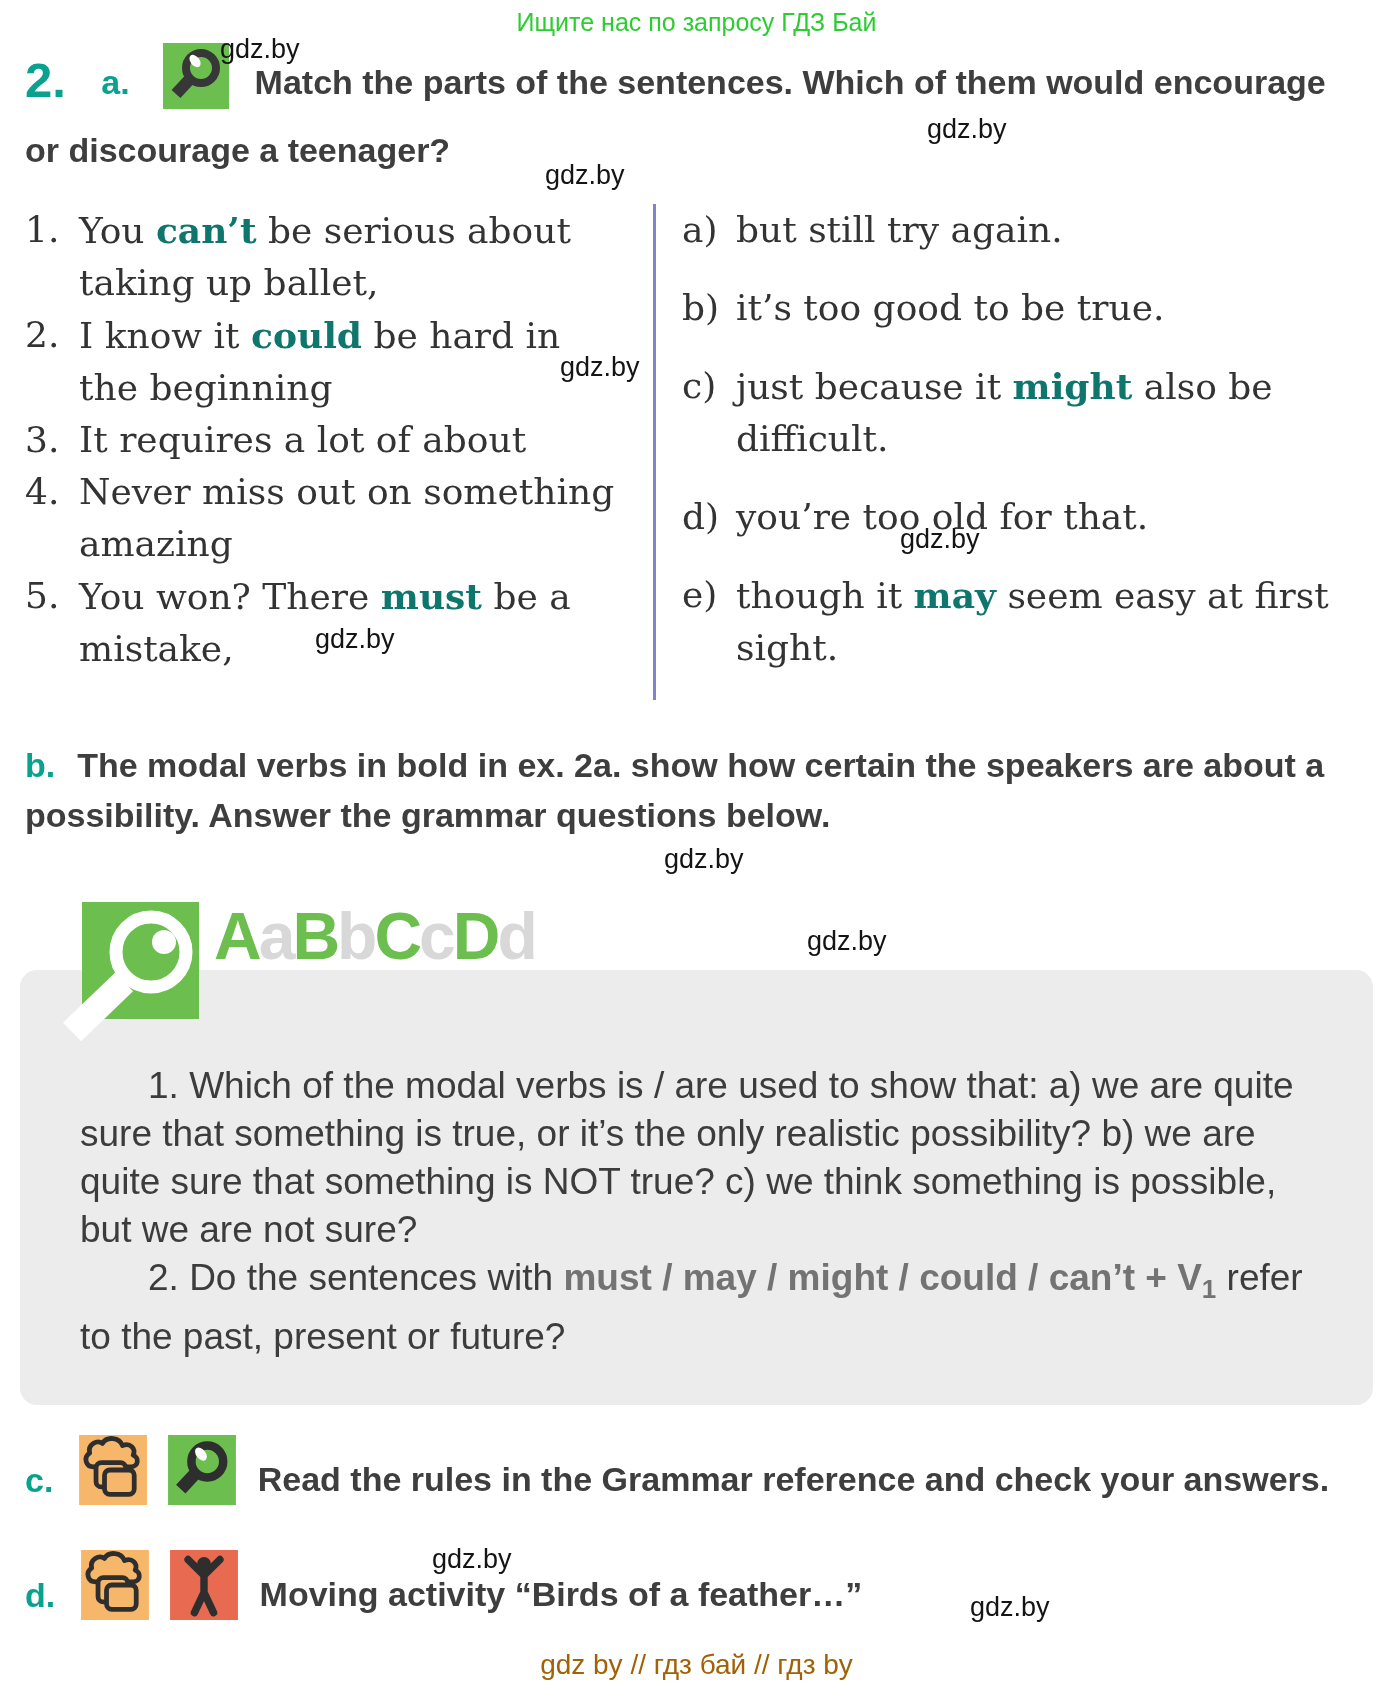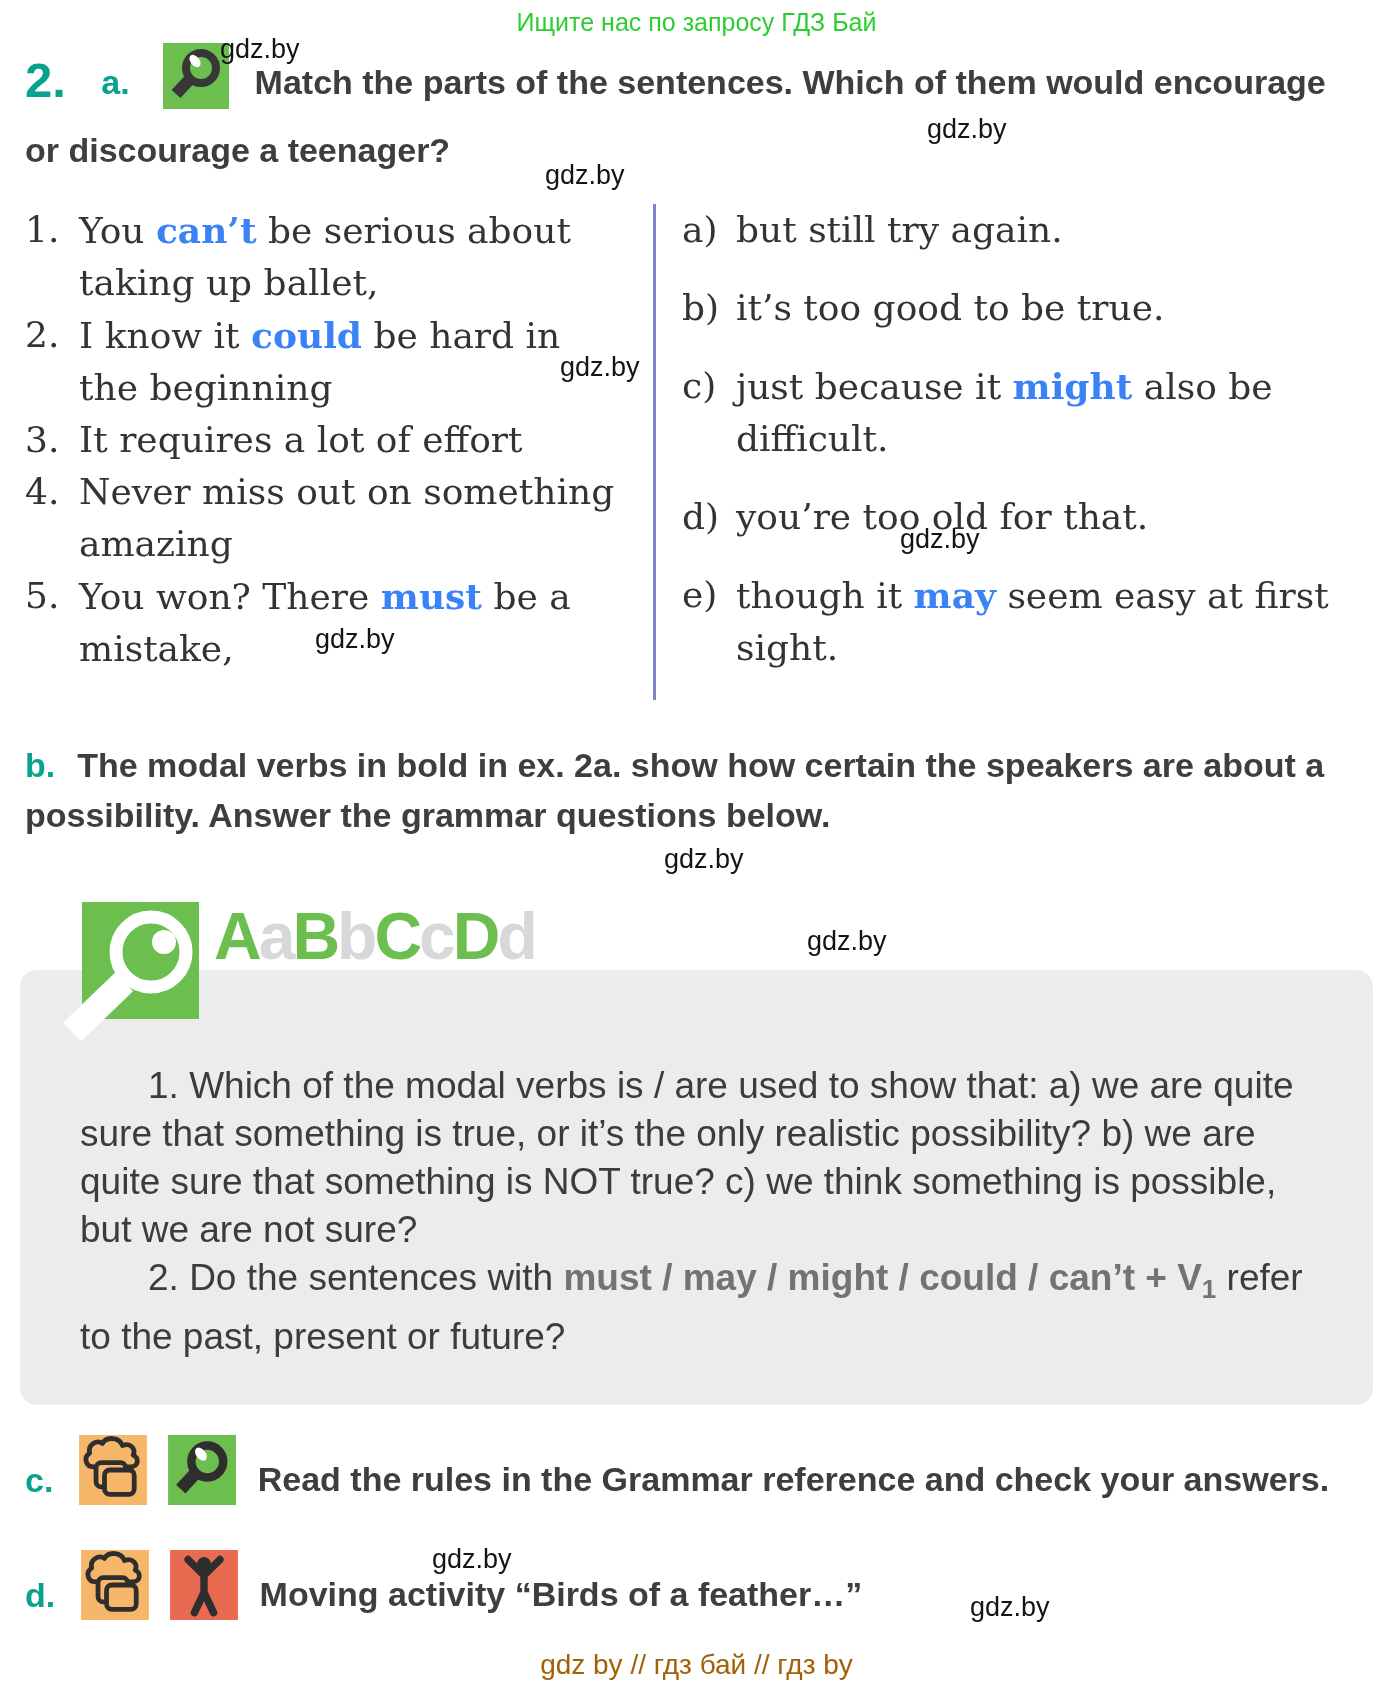--- a/index.html
+++ b/index.html
@@ -24,21 +24,21 @@
   .icon-sq{display:inline-block;vertical-align:middle;margin:0 16px 6px 0;}
 
   
   .match{margin:30px 25px 0 25px;display:grid;grid-template-columns:602px 3px 1fr;column-gap:26px;}
   .vdiv{background:#8084c8;width:3px;}
   .mcol{font-family:"DejaVu Serif","Liberation Serif",serif;font-size:36px;line-height:52px;color:#333;}
   .mitem{display:flex;}
   .mitem .mk{flex:0 0 54px;}
   .mitem .mtxt{flex:1;}
   .colR .mitem{margin-bottom:26px;}
-  .b{font-weight:bold;color:#3b82f6;}
+  .b{font-weight:bold;color:#0f766e;}
 
   
   .secb{margin:40px 25px 0 25px;font-size:34px;font-weight:bold;line-height:50px;color:#3e3e3e;}
   .secb .exlet{font-size:34px;margin-right:22px;}
 
   
   .gray-wrap{position:relative;margin:130px 20px 0 20px;}
   .gray-box{background:#ececec;padding:92px 55px 44px 60px;font-size:37px;line-height:48px;color:#3c3c3c;border-radius:17px;}
   .q{margin:0;text-indent:68px;}
   .q .b{color:#737373;}
@@ -94,21 +94,21 @@
         <div class="mitem">
           <span class="mk">1.</span>
           <span class="mtxt"><span>You </span><span class="b">can’t</span><span> be serious about taking up ballet,</span></span>
         </div>
         <div class="mitem">
           <span class="mk">2.</span>
           <span class="mtxt"><span>I know it </span><span class="b">could</span><span> be hard in the beginning</span></span>
         </div>
         <div class="mitem">
           <span class="mk">3.</span>
-          <span class="mtxt"><span>It requires a lot of effort</span></span>
+          <span class="mtxt"><span>It requires a lot of about</span></span>
         </div>
         <div class="mitem">
           <span class="mk">4.</span>
           <span class="mtxt"><span>Never miss out on something amazing</span></span>
         </div>
         <div class="mitem">
           <span class="mk">5.</span>
           <span class="mtxt"><span>You won? There </span><span class="b">must</span><span> be a mistake,</span></span>
         </div>
       </div>

